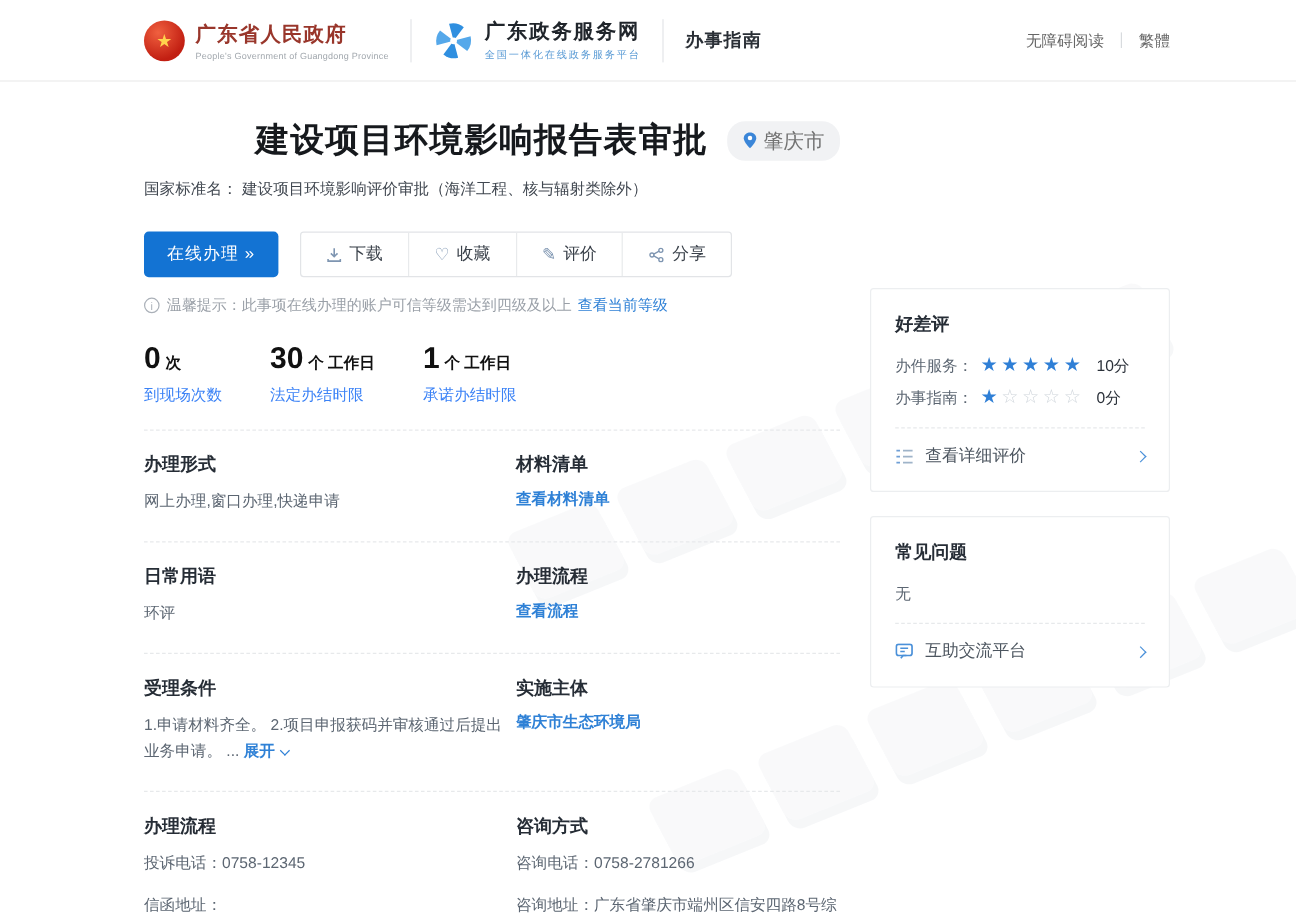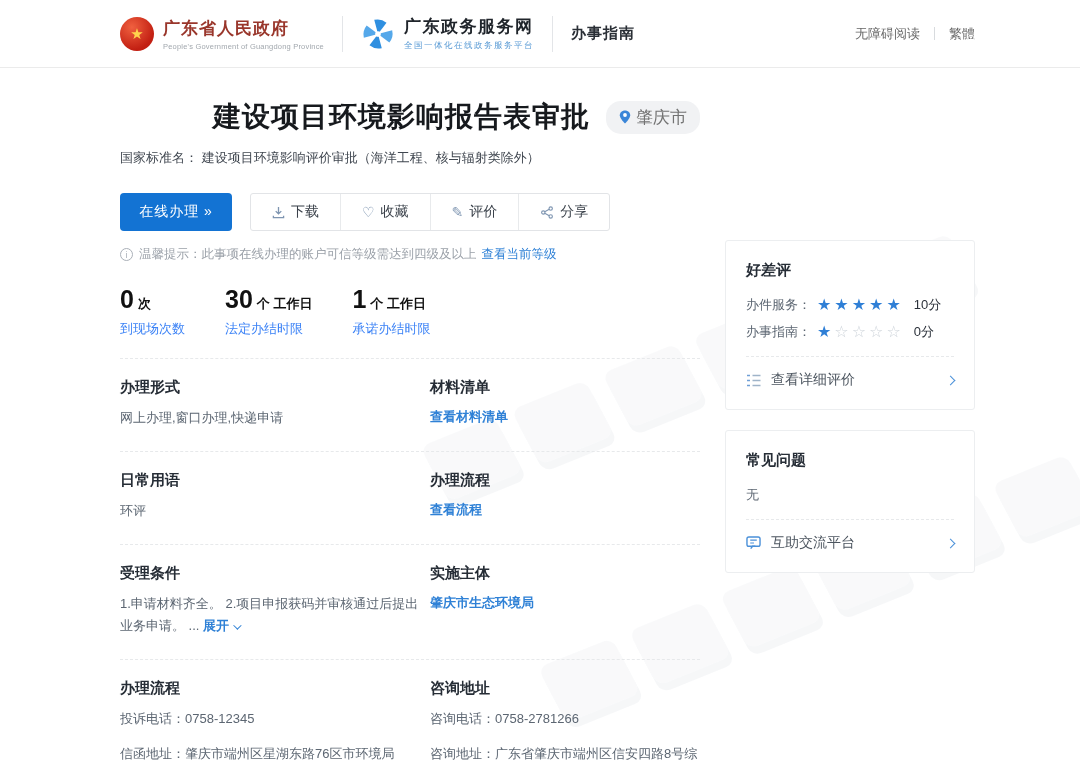--- a/index.html
+++ b/index.html
@@ -279,25 +279,24 @@
 
       <div class="info-row">
         <div class="cell">
           <h3>办理流程</h3>
           <div class="kv">
             <span class="k">投诉电话：</span>
             <span class="v">0758-12345</span>
           </div>
           <div class="kv">
             <span class="k">信函地址：</span>
-            <span class="v">肇庆市端州区星湖东路76区市环境局</span>
-          </div>
-        </div>
-        <div class="cell">
-          <h3>咨询地址</h3>
+          </div>
+        </div>
+        <div class="cell">
+          <h3>咨询方式</h3>
           <div class="kv">
             <span class="k">咨询电话：</span>
             <span class="v">0758-2781266</span>
           </div>
           <div class="kv">
             <span class="k">咨询地址：</span>
             <span class="v">广东省肇庆市端州区信安四路8号综合受理窗口（B1-B10窗口）</span>
           </div>
 
         </div>

